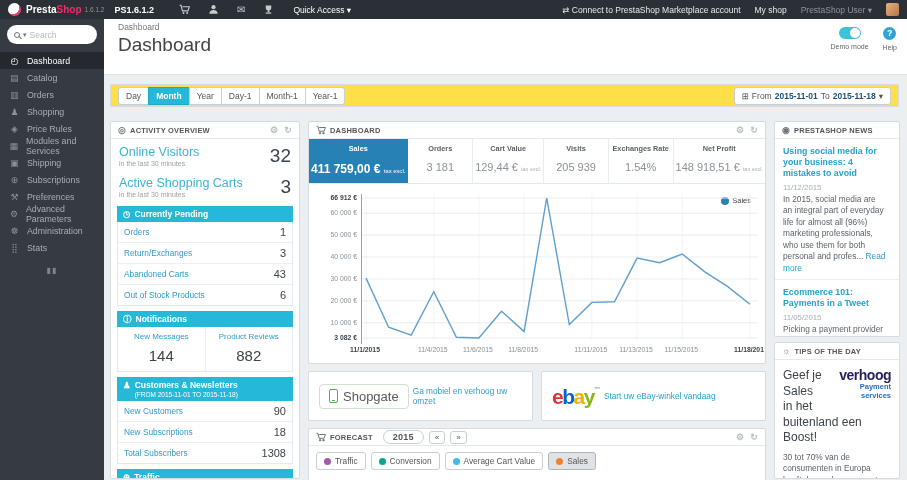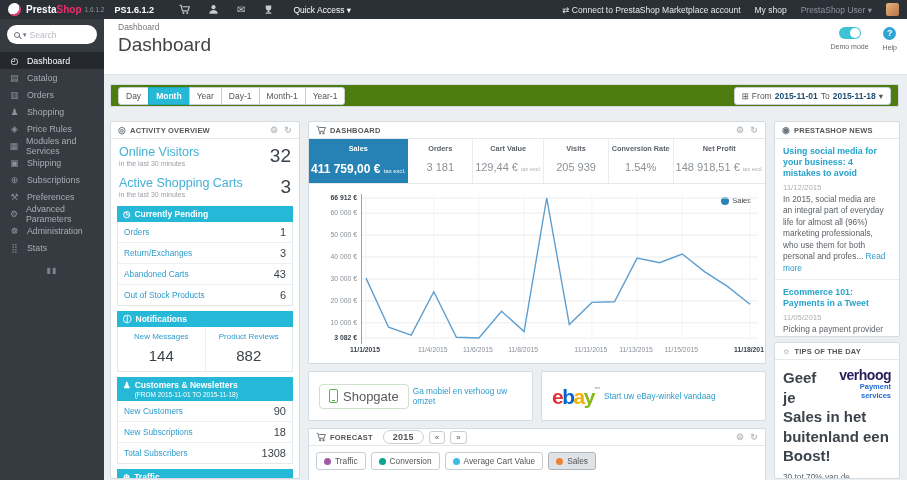--- a/index.html
+++ b/index.html
@@ -36,21 +36,21 @@
 .pagehead{position:absolute;top:19px;left:104px;right:0;height:56px;background:#fff;border-bottom:1px solid #dde2e6;padding:3px 14px;z-index:10}
 .crumb{font-size:8.5px;color:#777}
 .ptitle{font-size:19px;color:#444;font-weight:normal;margin-top:2px}
 .head-right{position:absolute;right:10px;top:8px;display:flex;gap:14px;text-align:center}
 .head-right .cap{font-size:7px;color:#666;margin-top:4px}
 .toggle{width:22px;height:12px;background:#3ec2d5;border-radius:7px;position:relative;margin:0 auto;cursor:pointer}
 .toggle::after{content:"";position:absolute;width:10px;height:10px;background:#fff;border-radius:50%;right:1px;top:1px}
 .help-ic{width:13px;height:13px;border-radius:50%;background:#31a3d4;color:#fff;font-weight:bold;font-size:9px;line-height:13px;text-align:center;margin:0 auto;cursor:pointer}
 
 .content{position:absolute;top:75px;left:104px;right:0;bottom:0;padding:9px 8px 0 6px;overflow:hidden}
-.toolbar{background:#4d7c0f;border:1px solid #d5dbdf;border-radius:2px;height:23px;display:flex;align-items:center;padding:0 7px}
+.toolbar{background:#fde047;border:1px solid #d5dbdf;border-radius:2px;height:23px;display:flex;align-items:center;padding:0 7px}
 .btn-group{display:flex}
 .rbtn{border:1px solid #c8ced3;background:#fff;color:#555;font-size:8.5px;padding:3px 7px;margin-left:-1px;cursor:pointer;font-family:"Liberation Sans",sans-serif}
 .btn-group .rbtn:first-child{border-radius:3px 0 0 3px;margin-left:0}
 .btn-group .rbtn:last-child{border-radius:0 3px 3px 0}
 .rbtn.active{background:#25b9d7;border-color:#1fa8c4;color:#fff;font-weight:bold}
 .datebtn{margin-left:auto;border:1px solid #c8ced3;background:#fff;border-radius:3px;font-size:8.5px;color:#555;padding:3px 7px;display:flex;gap:3px;align-items:center;cursor:pointer}
 .datebtn b{color:#1e4f74}
 .cols{display:flex;gap:8px;margin-top:14px}
 .panel{background:#fff;border:1px solid #d5dbdf;border-radius:2px}
 .phead{display:flex;align-items:center;height:17px;padding:0 7px;border-bottom:1px solid #e4e9ec;font-size:7.5px;font-weight:bold;color:#555;gap:4px;letter-spacing:.2px}
@@ -129,21 +129,21 @@
 .a-title{display:block;color:#25a3cc;font-weight:bold;font-size:8.8px;line-height:1.25}
 .a-date{color:#a9afb4;font-size:7.8px;margin:4px 0 2px 0}
 .a-body{color:#5c6268;font-size:8.3px;line-height:1.38}
 .readmore{color:#2e9ccb}
 .article+.article{border-top:1px solid #e9edf0}
 .tips{margin-top:5px;height:137px;overflow:hidden}
 .tipbody{padding:8px 8px 0 8px;font-size:8.3px;color:#5c6268;line-height:1.38}
 .ing{float:right;width:62px;text-align:right;margin:0 0 2px 4px}
 .ing-main{font-size:14px;font-weight:bold;color:#241f5c;letter-spacing:-.5px;line-height:1}
 .ing-sub{font-size:7.5px;font-weight:bold;color:#1e6ad1;line-height:1.1}
-.tip-head{font-weight:bold;color:#3c434a;font-size:15px;margin-bottom:6px;line-height:1.3}
+.tip-head{font-weight:normal;color:#3c434a;font-size:12px;margin-bottom:6px;line-height:1.3}
 </style>
 </head>
 <body>
 
 <div class="topbar">
   <span class="logo-dot"></span>
   <span class="brand"><span>Presta</span><span class="shop">Shop</span></span>
   <span class="brand-ver">1.6.1.2</span>
   <span class="shop-tag">PS1.6.1.2</span>
   <span class="tb-ic"><svg viewBox="0 0 16 16">
@@ -386,21 +386,21 @@
           </div>
           <div class="kpi">
             <div class="kl">Cart Value</div>
             <div class="kv"><span>129,44 €</span> <span class="ks">tax excl.</span></div>
           </div>
           <div class="kpi">
             <div class="kl">Visits</div>
             <div class="kv"><span>205 939</span></div>
           </div>
           <div class="kpi">
-            <div class="kl">Conversion Rate</div>
+            <div class="kl">Exchanges Rate</div>
             <div class="kv"><span>1.54%</span></div>
           </div>
           <div class="kpi">
             <div class="kl">Net Profit</div>
             <div class="kv"><span>148 918,51 €</span> <span class="ks">tax excl.</span></div>
           </div>
         </div>
         <div class="chartwrap">
           <div class="legend">
               <span class="dot"></span>

